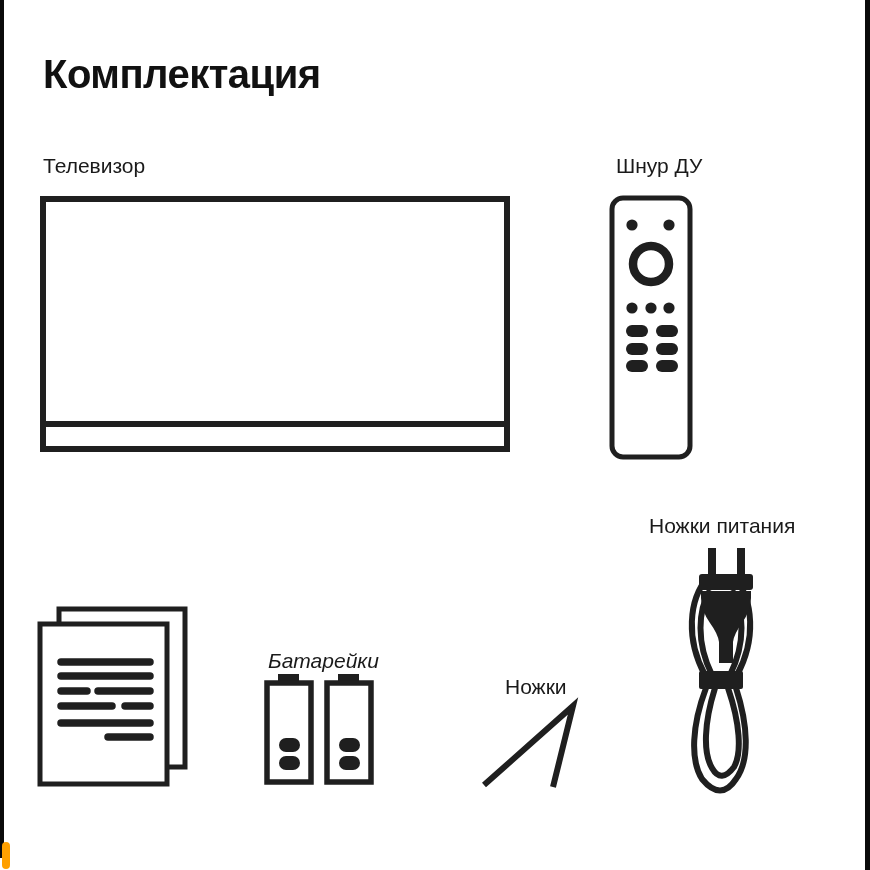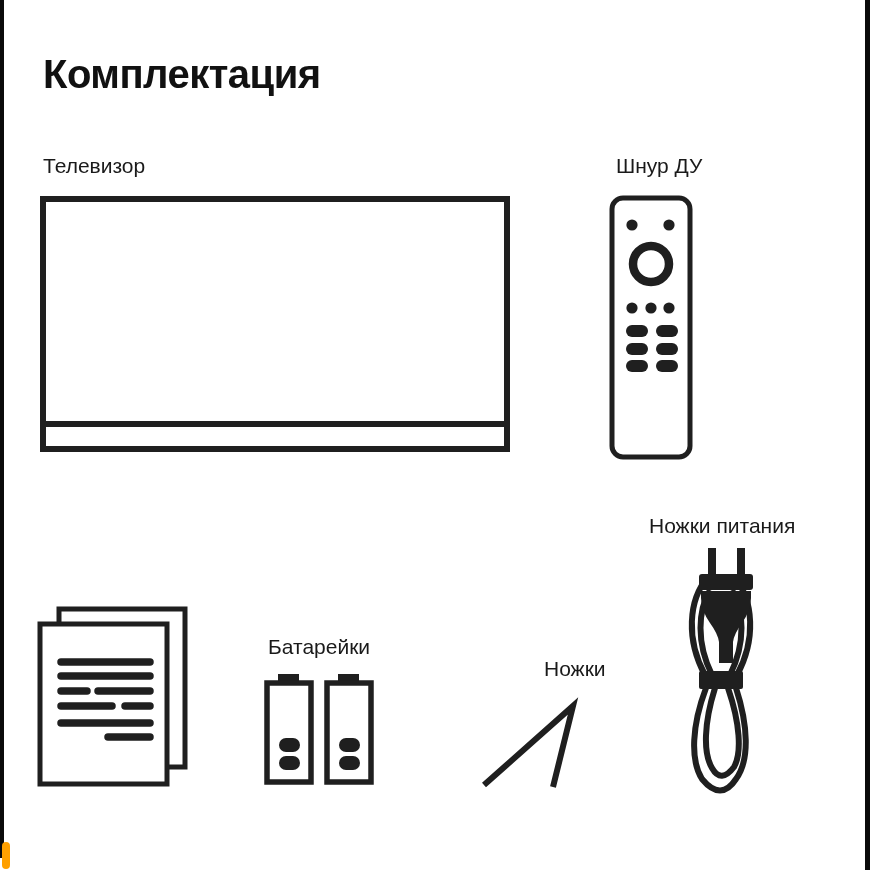--- a/index.html
+++ b/index.html
@@ -12,22 +12,22 @@
   .edge-right{right:0;top:0;width:5px;height:870px;}
   .accent-bar{position:absolute;left:2px;top:842px;width:8px;height:27px;border-radius:4px;background:#ffa000;}
   .page-title{
     position:absolute;left:43px;top:52px;font-size:40px;font-weight:800;
     letter-spacing:-0.5px;color:#111;
   }
   .item-label{position:absolute;font-size:21px;line-height:26px;color:#1a1a1a;}
   .lbl-tv{left:43px;top:153px;}
   .lbl-remote{left:616px;top:153px;}
   .lbl-manual{left:43px;top:540px;}
-  .lbl-batteries{left:268px;top:634px;}
-  .lbl-legs{left:505px;top:656px;margin-left:39px;}
+  .lbl-batteries{left:268px;top:648px;font-style:italic;}
+  .lbl-legs{left:505px;top:674px;}
   .lbl-cord{left:649px;top:513px;}
   .icon{position:absolute;}
   .icon-tv{left:38px;top:195px;}
   .icon-remote{left:600px;top:190px;}
   .icon-manual{left:35px;top:600px;}
   .icon-batteries{left:260px;top:670px;}
   .icon-legs{left:475px;top:695px;}
   .icon-cord{left:630px;top:540px;}
   svg{display:block;}
 </style>

